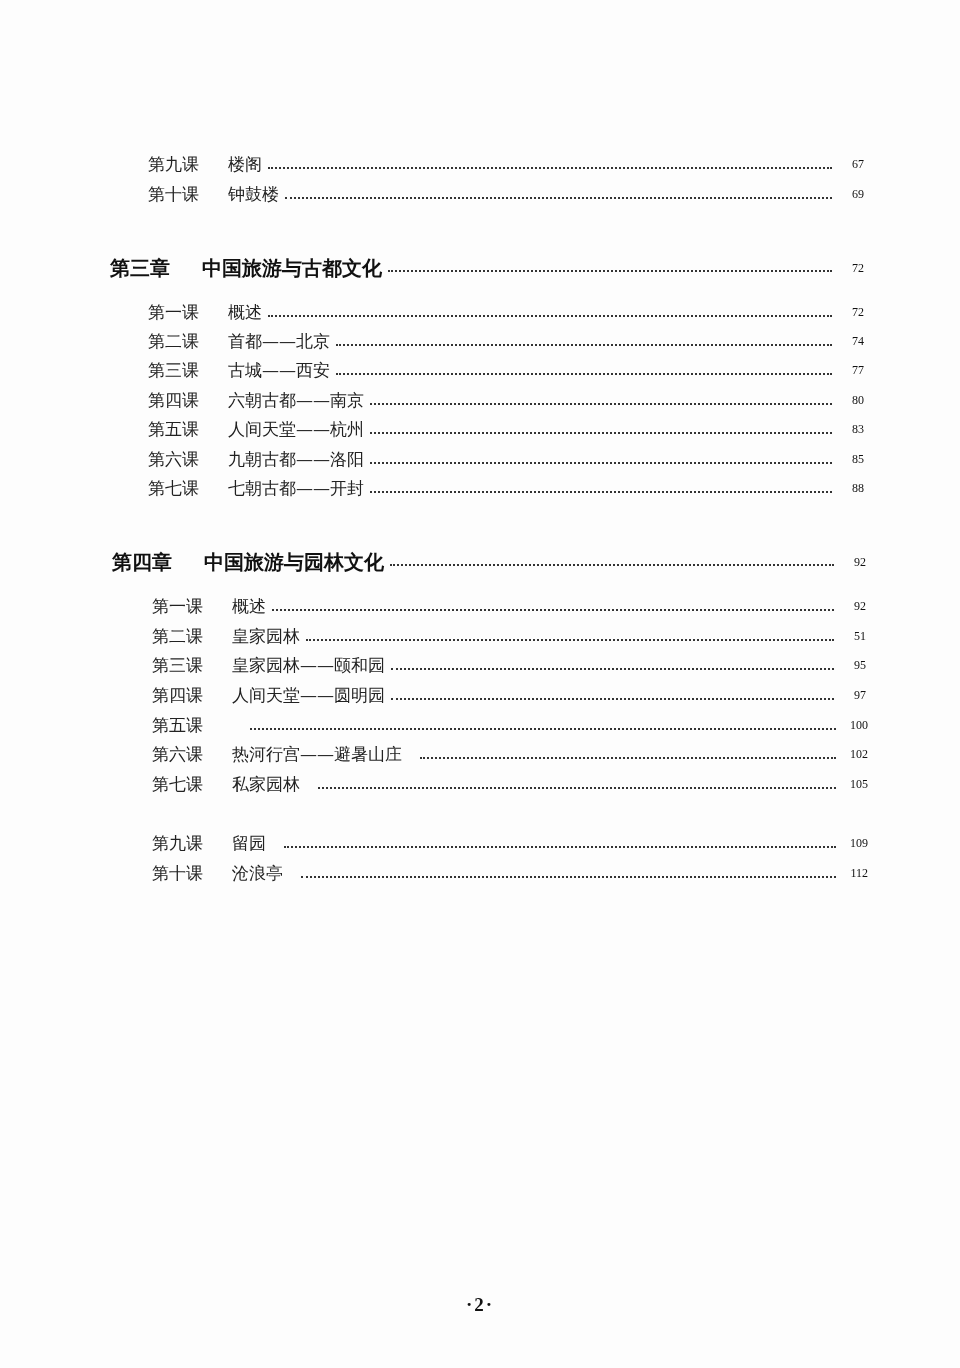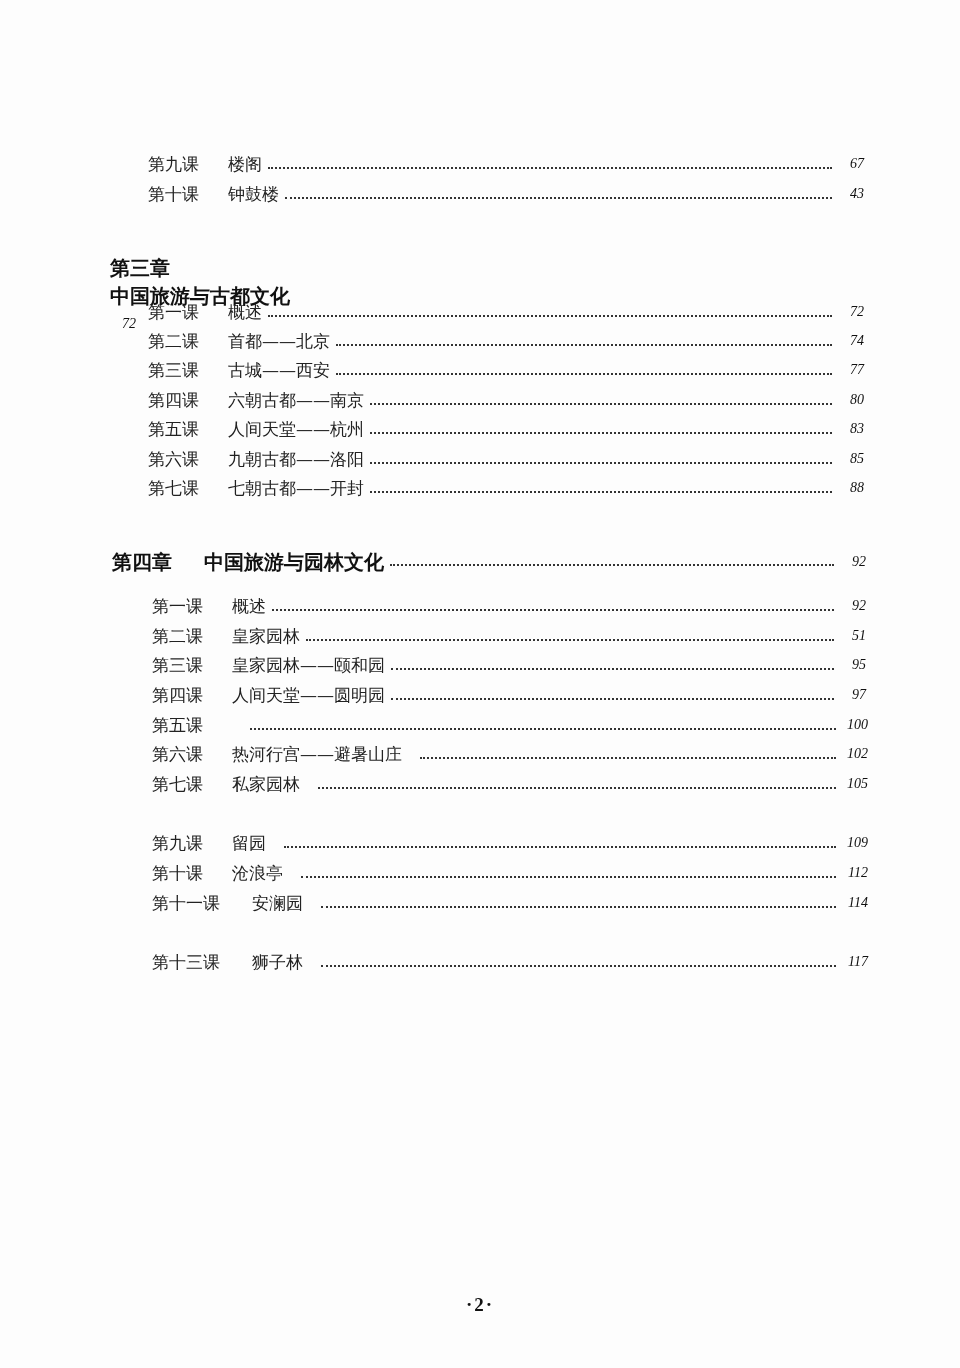--- a/index.html
+++ b/index.html
@@ -17,21 +17,21 @@
     .page {
       position: absolute;
       left: 0; top: 0;
       width: 960px;
       height: 1368px;
       background: #fdfdfd;
     }
     .toc-row {
       position: absolute;
       display: flex;
-      align-items: flex-start;
+      align-items: flex-end;
       white-space: nowrap;
       height: 28px;
       line-height: 28px;
     }
     .lesson-row {
       font-size: 17px;
       color: #222;
     }
     .chapter-row {
       font-size: 20px;
@@ -52,26 +52,25 @@
       content: "";
       position: absolute;
       left: 0; right: 0;
       bottom: 9px;
       border-bottom: 2px dotted #333;
     }
     .chapter-row .leader::before { bottom: 10px; }
     .page-num {
       flex: 0 0 auto;
       font-family: "Liberation Serif", "DejaVu Serif", serif;
-      font-size: 14px;
+      font-size: 12px;
       font-weight: normal;
       color: #111;
       min-width: 26px;
       text-align: right;
-      font-style: italic;
     }
     .footer-page {
       position: absolute;
       left: 0; right: 0;
       top: 1294px;
       text-align: center;
       font-family: "Liberation Serif", "DejaVu Serif", serif;
       font-weight: bold;
       font-size: 19px;
       color: #111;
@@ -86,24 +85,24 @@
   <div class="toc-row lesson-row" style="left:148px; right:96px; top:150px;">
     <span class="num-label" style="width:80px;">第九课</span>
     <span class="title-label">楼阁</span>
     <span class="leader"></span>
     <span class="page-num">67</span>
   </div>
   <div class="toc-row lesson-row" style="left:148px; right:96px; top:180px;">
     <span class="num-label" style="width:80px;">第十课</span>
     <span class="title-label">钟鼓楼</span>
     <span class="leader"></span>
-    <span class="page-num">43</span>
-  </div>
-
-  <div class="toc-row chapter-row" style="left:110px; right:96px; top:254px;flex-direction:column;">
+    <span class="page-num">69</span>
+  </div>
+
+  <div class="toc-row chapter-row" style="left:110px; right:96px; top:254px;">
     <span class="num-label" style="width:92px;">第三章</span>
     <span class="title-label">中国旅游与古都文化</span>
     <span class="leader"></span>
     <span class="page-num">72</span>
   </div>
 
   <div class="toc-row lesson-row" style="left:148px; right:96px; top:298px;">
     <span class="num-label" style="width:80px;">第一课</span>
     <span class="title-label">概述</span>
     <span class="leader"></span>
@@ -199,27 +198,15 @@
     <span class="title-label">留园</span>
     <span class="leader" style="margin-left:18px;"></span>
     <span class="page-num">109</span>
   </div>
   <div class="toc-row lesson-row" style="left:152px; right:92px; top:859px;">
     <span class="num-label" style="width:80px;">第十课</span>
     <span class="title-label">沧浪亭</span>
     <span class="leader" style="margin-left:18px;"></span>
     <span class="page-num">112</span>
   </div>
-  <div class="toc-row lesson-row" style="left:152px; right:92px; top:889px;">
-    <span class="num-label" style="width:100px;">第十一课</span>
-    <span class="title-label">安澜园</span>
-    <span class="leader" style="margin-left:18px;"></span>
-    <span class="page-num">114</span>
-  </div>
-  <div class="toc-row lesson-row" style="left:152px; right:92px; top:948px;">
-    <span class="num-label" style="width:100px;">第十三课</span>
-    <span class="title-label">狮子林</span>
-    <span class="leader" style="margin-left:18px;"></span>
-    <span class="page-num">117</span>
-  </div>
 
   <div class="footer-page">·2·</div>
 </div>
 
 </body></html>

